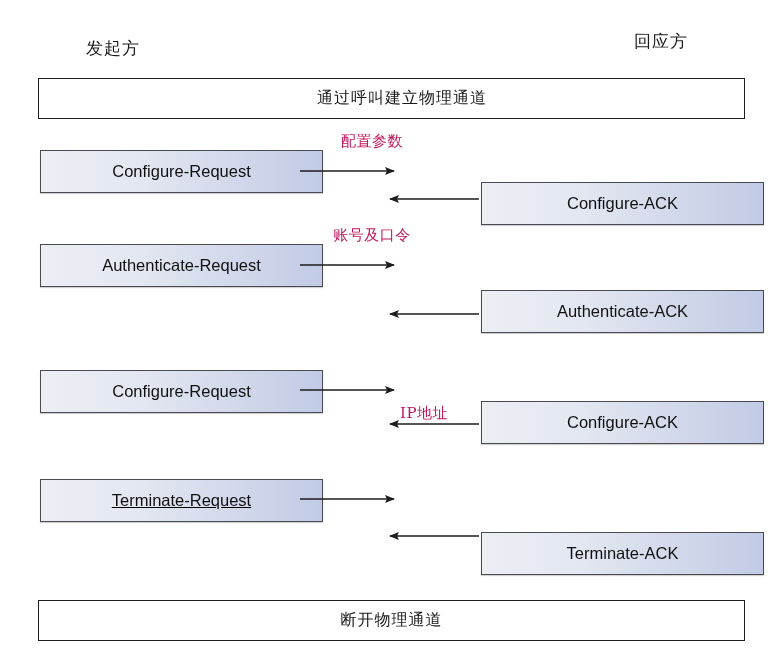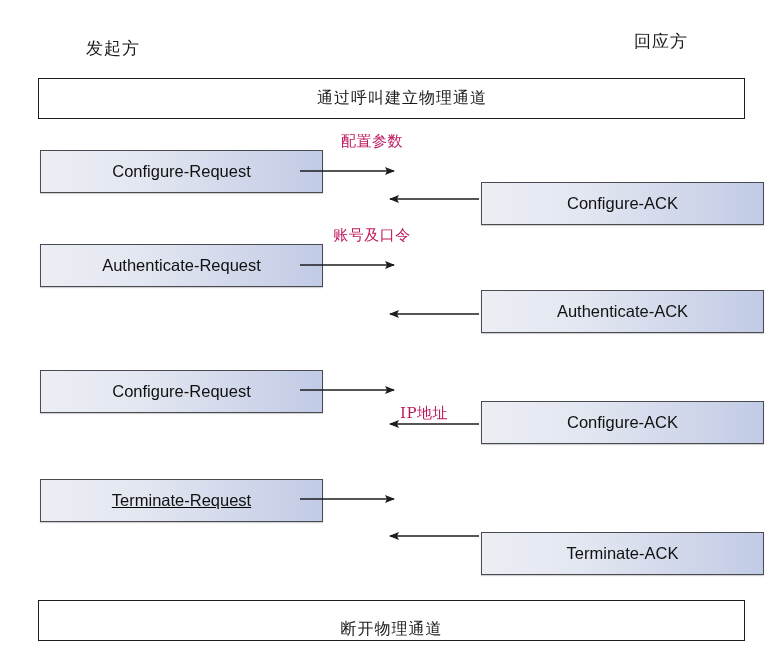--- a/index.html
+++ b/index.html
@@ -147,17 +147,17 @@
 
     <line x1="479" y1="536" x2="390" y2="536" stroke="#1d1d1d" stroke-width="1.6" marker-end="url(#arrow-left)"></line>
   </svg>
 
   <div class="anno" style="left:372px;top:132px;">配置参数</div>
 
   <div class="anno" style="left:372px;top:226px;">账号及口令</div>
 
   <div class="anno left-anchor" style="left:400px;top:404px;">IP地址</div>
 
-  <div class="phase-bar" style="top:600px;align-items:flex-end;">
+  <div class="phase-bar" style="top:600px;">
     <span class="bar-text">断开物理通道</span>
   </div>
 
 </div>
 
 </body></html>

